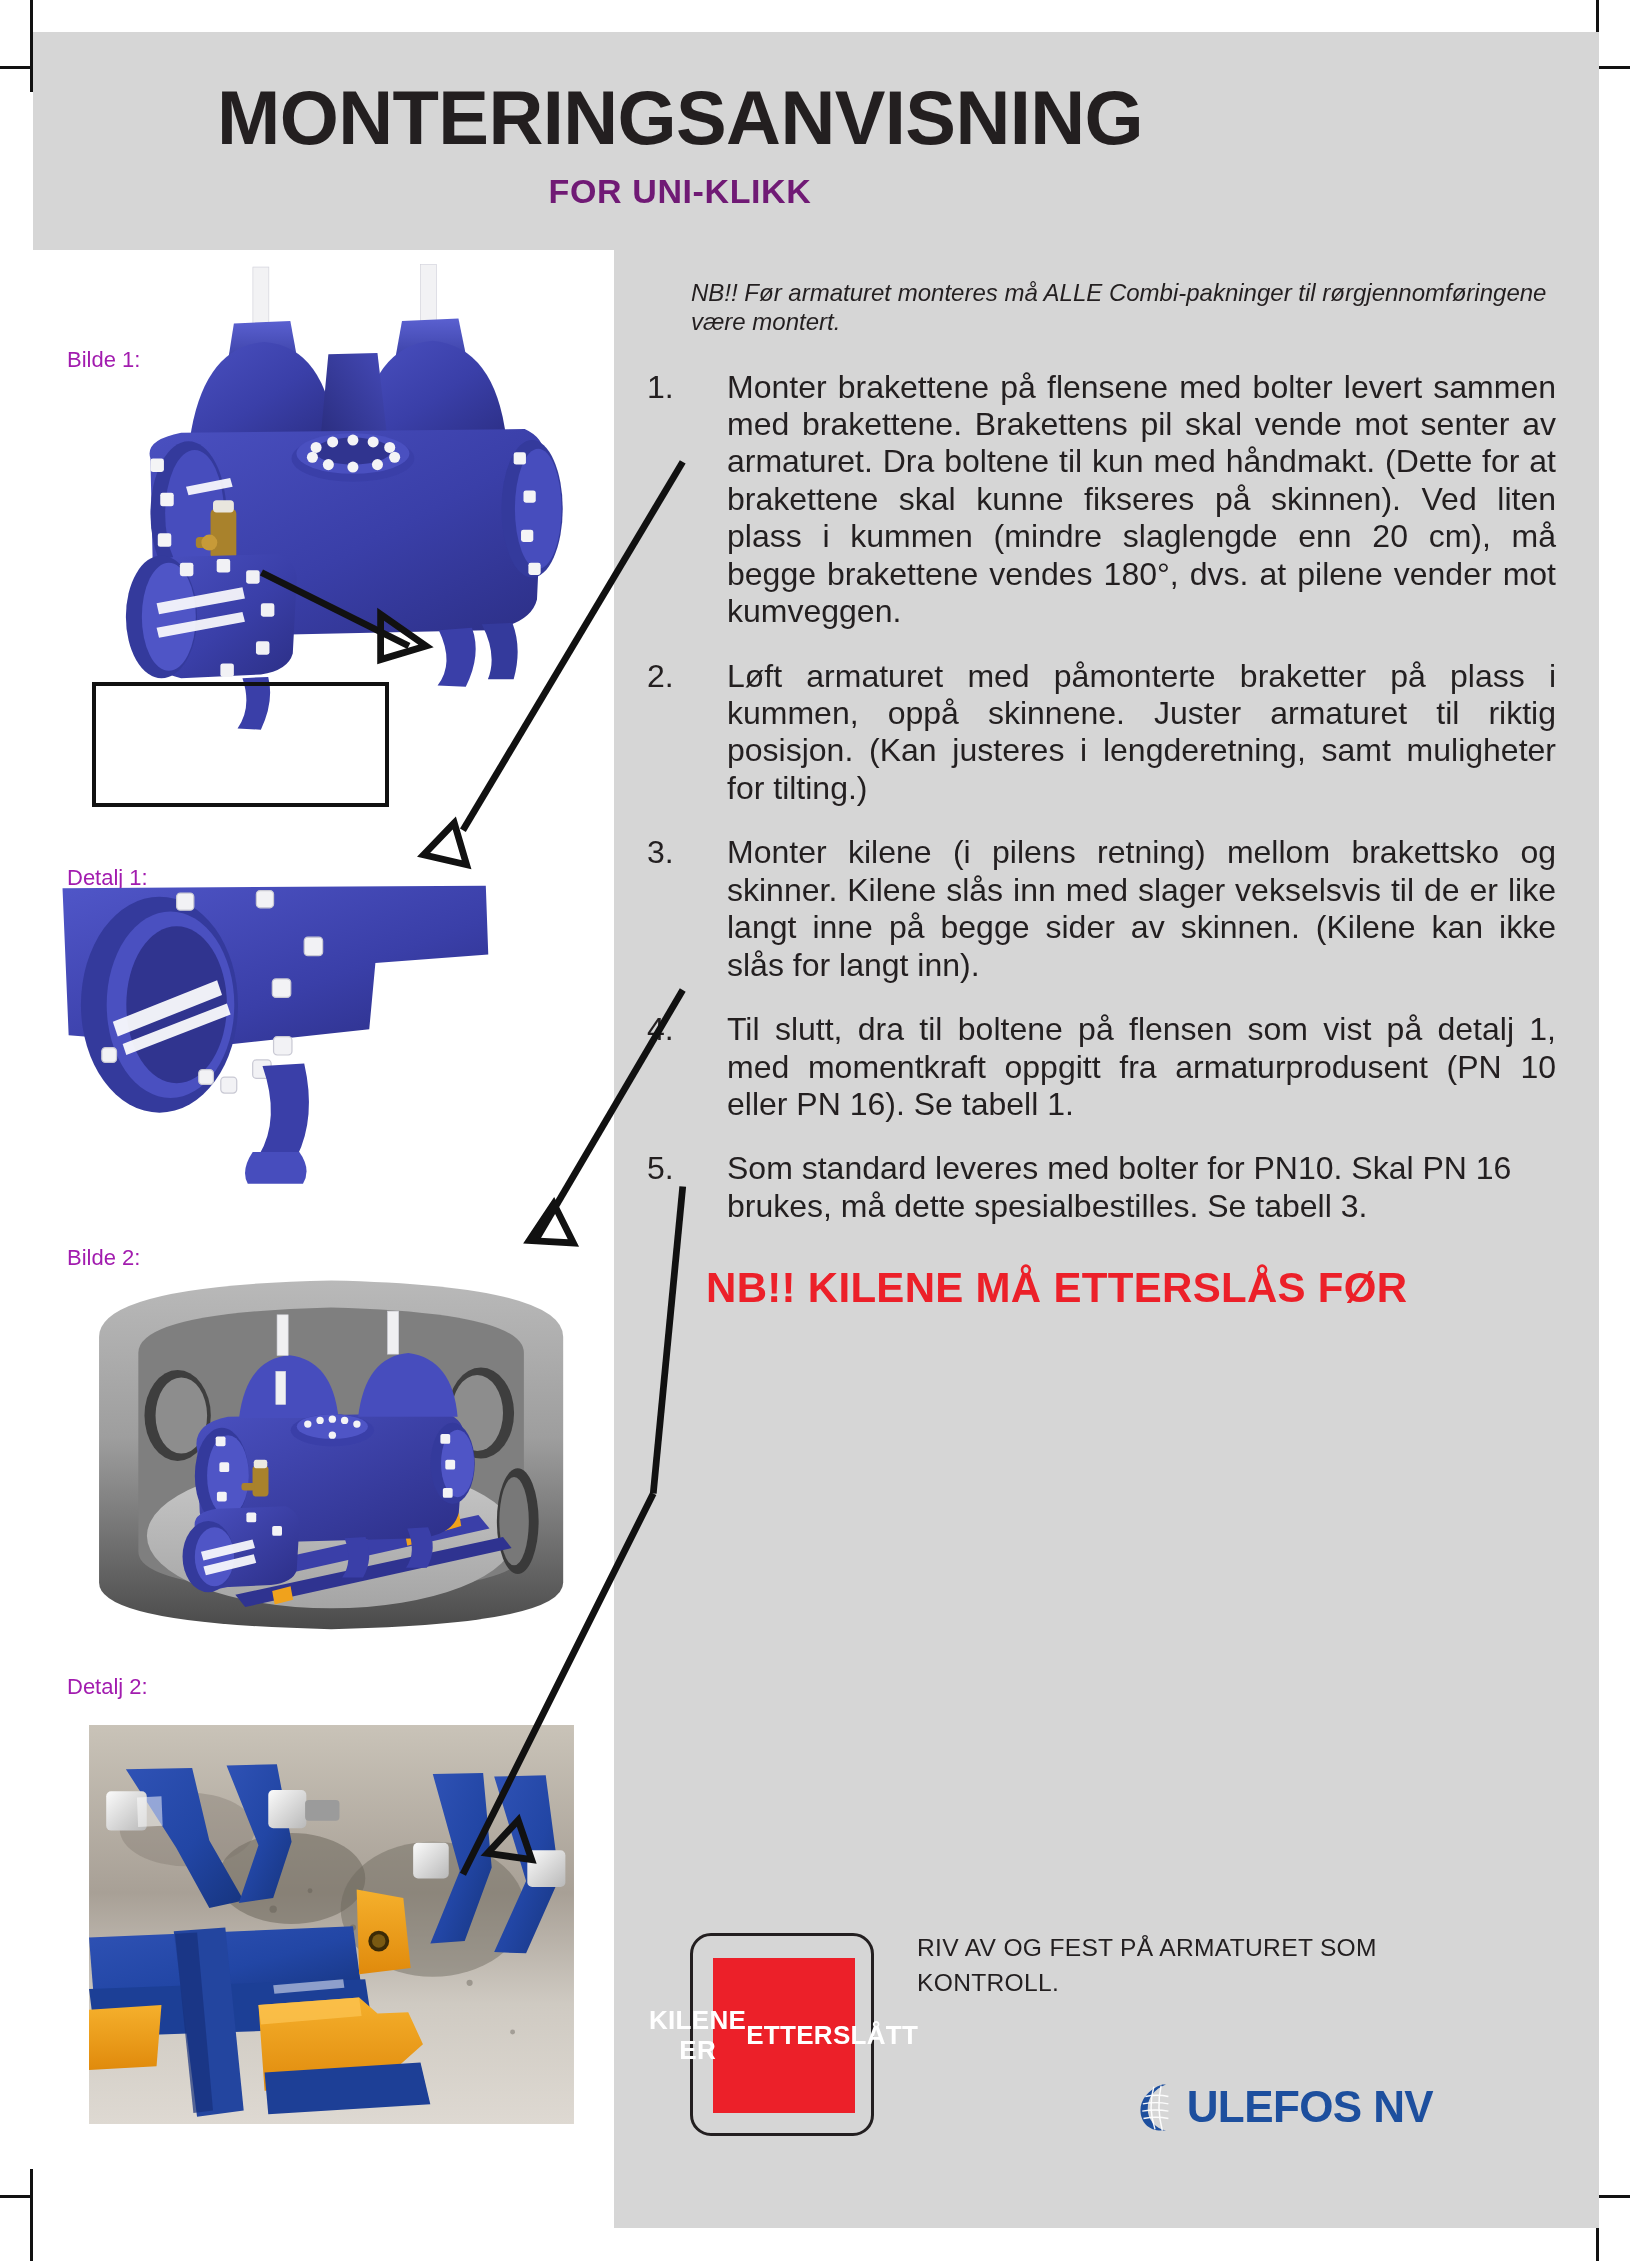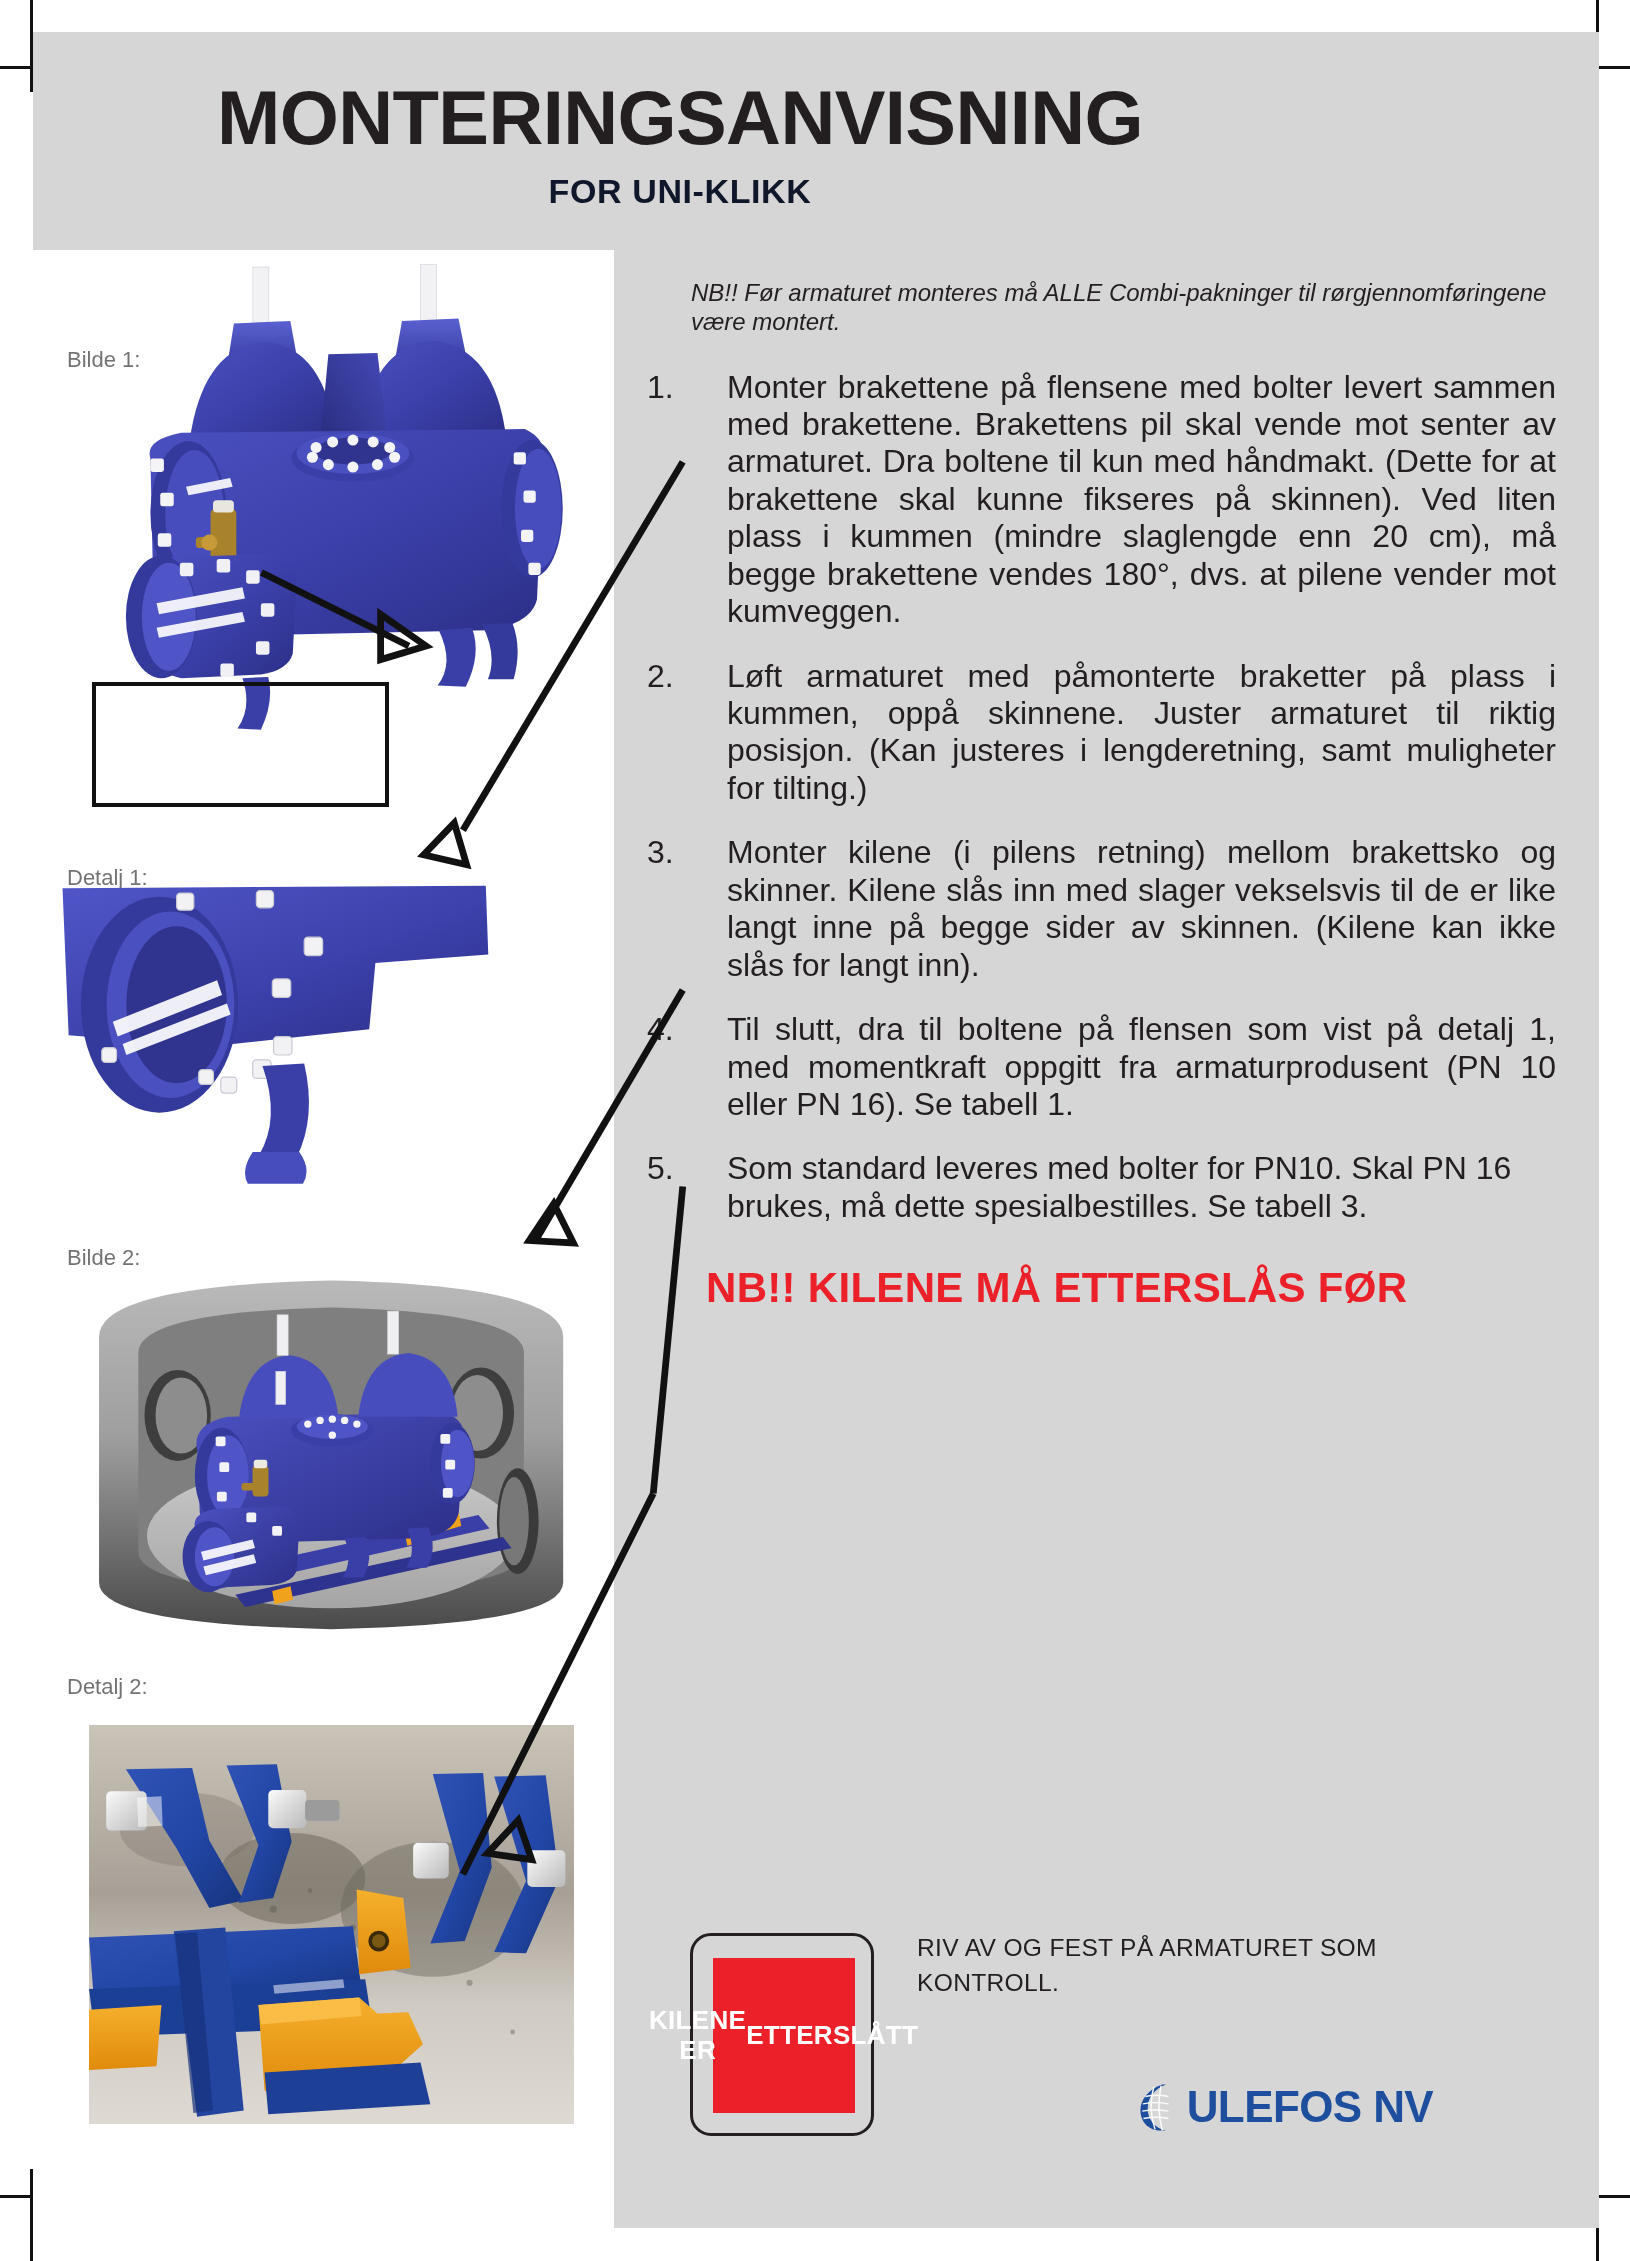--- a/index.html
+++ b/index.html
@@ -31,32 +31,32 @@
   #main-title{
     margin:0;padding-top:48px;
     font-size:76px;line-height:1.0;
     font-weight:bold;letter-spacing:-0.6px;
     color:#231f20;
     font-family:"Liberation Sans", sans-serif;
   }
   #sub-title{
     margin:0;padding-top:16px;
     font-size:34px;font-weight:bold;letter-spacing:0.6px;
-    color:#0f172a;
+    color:#701a75;
   }
 
   
   #left-col{
     position:absolute;left:0;top:218px;
     width:581px;height:1978px;
     background:#ffffff;
   }
   .cap{
     position:absolute;
-    font-size:22px;color:#737373;
+    font-size:22px;color:#a21caf;
     font-family:"Liberation Sans", sans-serif;
     white-space:nowrap;
   }
   .figure{position:absolute;}
 
   
   #right-col{
     position:absolute;left:614px;top:246px;
     width:909px;
   }

